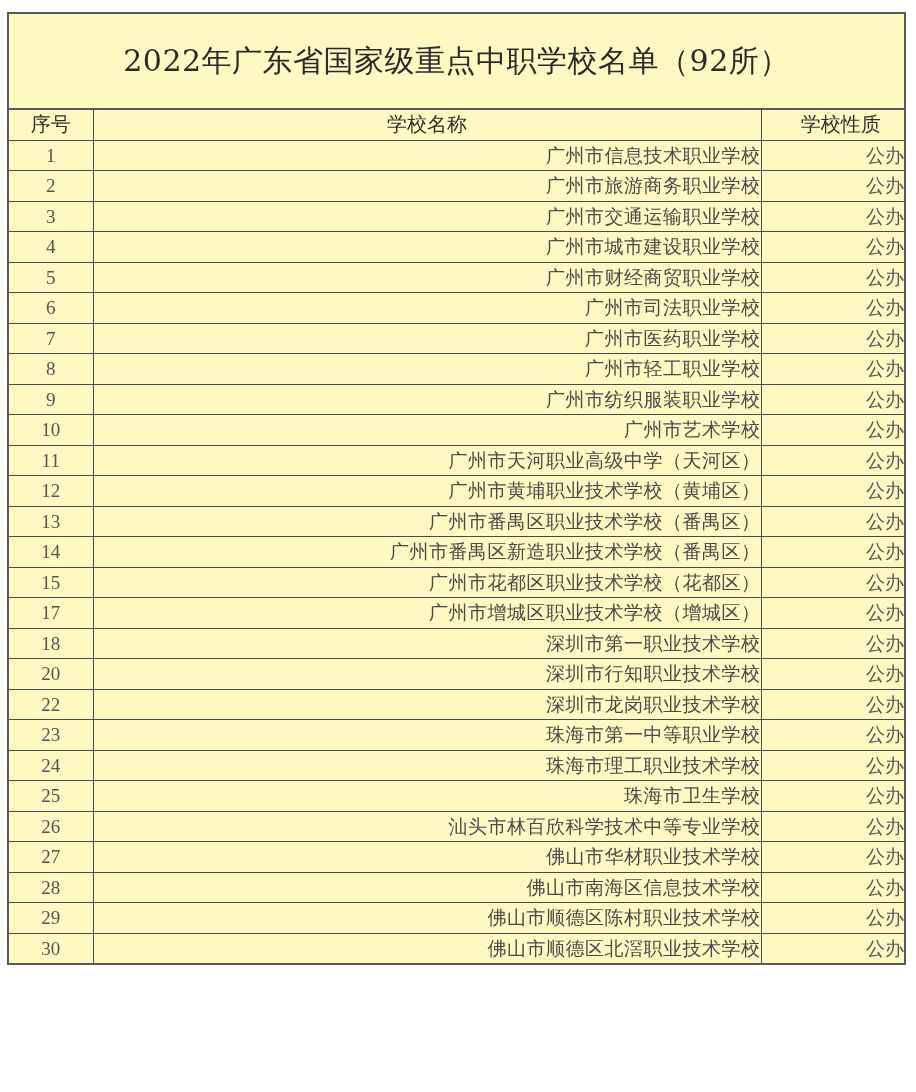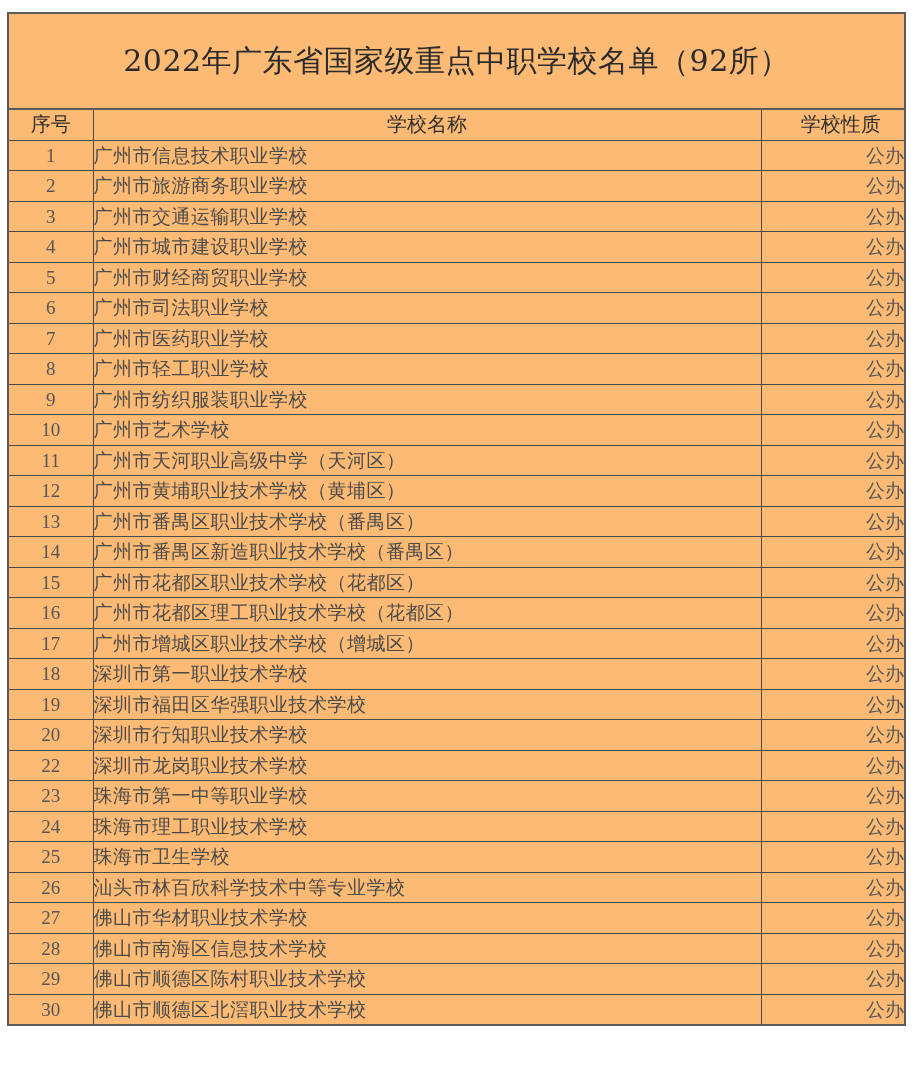--- a/index.html
+++ b/index.html
@@ -1,35 +1,35 @@
 <!DOCTYPE html>
 <html><head>
   <meta charset="utf-8">
   <style>
     html, body { margin: 0; padding: 0; background: #ffffff; }
     body { width: 916px; height: 1092px; position: relative; overflow: hidden;
            font-family: "DejaVu Serif", "Liberation Serif", serif; color: #3a3a3a; }
     .sheet { position: absolute; left: 7px; top: 12px; width: 899px;
-             border: 2px solid #5a5a5a; box-sizing: border-box; background: #fdba74; }
+             border: 2px solid #5a5a5a; box-sizing: border-box; background: #fef9c3; }
     .title-cell { height: 94px; display: flex; align-items: center; justify-content: center;
                   font-size: 30px; color: #2a2a2a; letter-spacing: 0.5px;
                   border-bottom: 2px solid #5a5a5a; }
     table { border-collapse: collapse; width: 100%; table-layout: fixed; }
     col.c1 { width: 84px; }
     col.c2 { width: 668px; }
     col.c3 { width: auto; }
     th, td { border: 1.5px solid #4a4a4a; height: 29.5px; padding: 0; font-weight: normal;
              font-size: 19px; line-height: 29px; white-space: nowrap; overflow: hidden; }
     tr:first-child th { border-top: none; }
     th:first-child, td:first-child { border-left: none; margin-left: 29px; }
     th:last-child, td:last-child { border-right: none; padding-left: 16px; }
     tbody tr:last-child td { border-bottom: none; }
     th { text-align: center; color: #2e2e2e; font-size: 20px; }
     td.idx { text-align: center; color: #555; font-family: "Liberation Serif", "DejaVu Serif", serif; font-size: 19px; }
-    td.name { text-align: left; color: #4a4a4a; letter-spacing: 0.5px; }
+    td.name { text-align: right; color: #4a4a4a; letter-spacing: 0.5px; }
     td.type { text-align: right; color: #555; }
   </style>
 </head>
 <body>
 
 <div class="sheet">
   <div class="title-cell">2022年广东省国家级重点中职学校名单（92所）</div>
   <table>
     <colgroup>
         <col class="c1">
@@ -113,37 +113,27 @@
           <td class="idx">14</td>
           <td class="name">广州市番禺区新造职业技术学校（番禺区）</td>
           <td class="type">公办</td>
         </tr>
         <tr>
           <td class="idx">15</td>
           <td class="name">广州市花都区职业技术学校（花都区）</td>
           <td class="type">公办</td>
         </tr>
         <tr>
-          <td class="idx">16</td>
-          <td class="name">广州市花都区理工职业技术学校（花都区）</td>
-          <td class="type">公办</td>
-        </tr>
-        <tr>
           <td class="idx">17</td>
           <td class="name">广州市增城区职业技术学校（增城区）</td>
           <td class="type">公办</td>
         </tr>
         <tr>
           <td class="idx">18</td>
           <td class="name">深圳市第一职业技术学校</td>
-          <td class="type">公办</td>
-        </tr>
-        <tr>
-          <td class="idx">19</td>
-          <td class="name">深圳市福田区华强职业技术学校</td>
           <td class="type">公办</td>
         </tr>
         <tr>
           <td class="idx">20</td>
           <td class="name">深圳市行知职业技术学校</td>
           <td class="type">公办</td>
         </tr>
         <tr>
           <td class="idx">22</td>
           <td class="name">深圳市龙岗职业技术学校</td>

